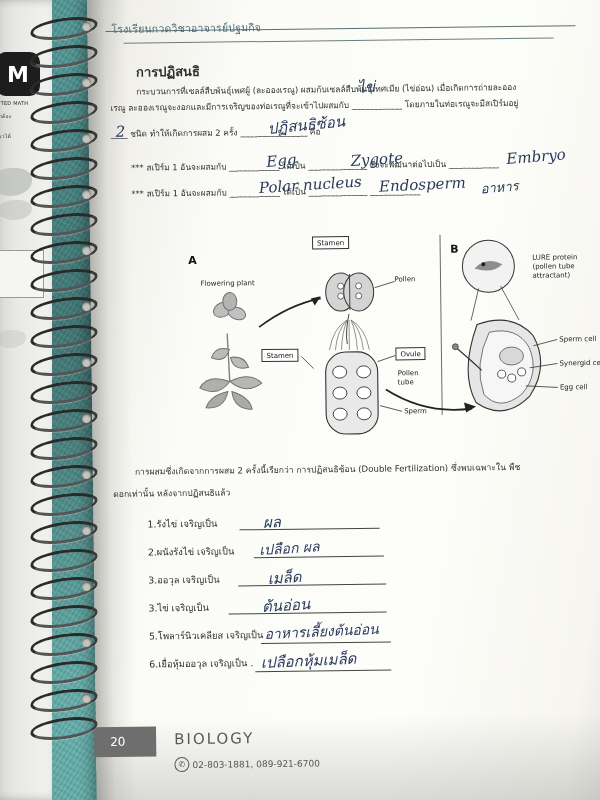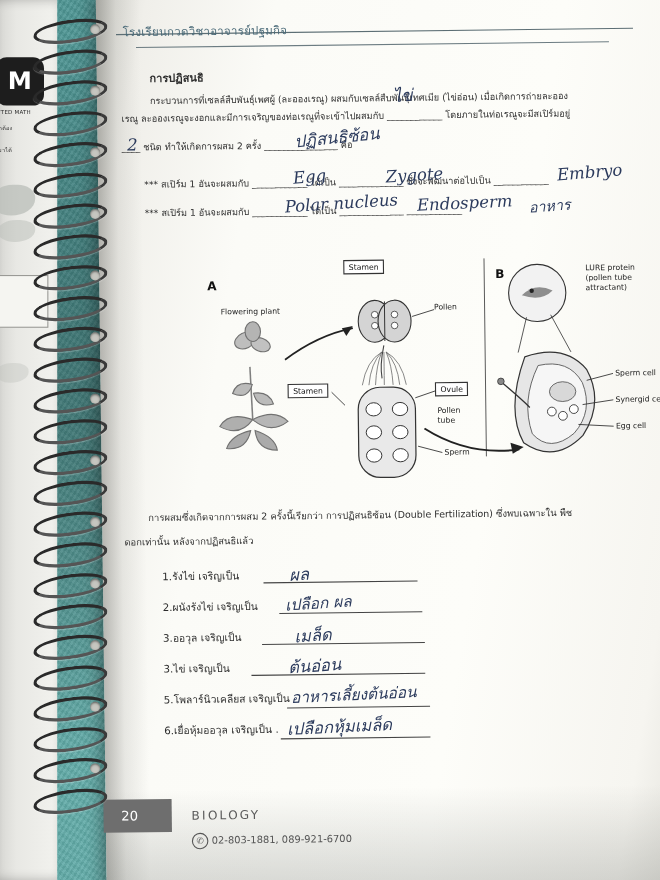--- a/index.html
+++ b/index.html
@@ -136,21 +136,21 @@
   }
   
   .p {
     position: absolute;
     font-family: "DejaVu Sans", sans-serif;
     color: #2e2e2e;
     font-size: 9.2px;
     line-height: 15px;
     white-space: nowrap;
   }
-  .p.b { font-weight: bold; font-size: 10px; }
+  .p.b { font-weight: bold; font-size: 13px; }
   .blank {
     position: absolute;
     border-bottom: 1px solid #444;
     height: 0;
   }
   
   .hw {
     position: absolute;
     font-family: "DejaVu Serif", serif;
     color: #2b3a5c;
@@ -175,21 +175,21 @@
   .pagenum {
     position: absolute;
     left: 14px; bottom: 60px;
     color: #fff;
     font-size: 12px;
     font-family: "DejaVu Sans", sans-serif;
   }
   .footer-label {
     position: absolute;
     left: 78px; bottom: 60px;
-    font-size: 11px;
+    font-size: 15px;
     letter-spacing: 2px;
     color: #5a5a5a;
   }
   .footer-phone {
     position: absolute;
     left: 96px; bottom: 38px;
     font-size: 9px;
     color: #555;
   }
   .footer-phone-icon {
@@ -372,21 +372,21 @@
       <div class="fig-big" style="left:262px; top:14px;">B</div>
 
       <div class="fig-label" style="left:12px; top:48px;">Flowering plant</div>
       <div class="fig-box" style="left:124px; top:6px;">Stamen</div>
       <div class="fig-label" style="left:206px; top:46px;">Pollen</div>
       <div class="fig-box" style="left:72px; top:118px;">Stamen</div>
       <div class="fig-box" style="left:206px; top:118px;">Ovule</div>
       <div class="fig-label" style="left:208px; top:140px; white-space:normal; width:34px; line-height:9px;">Pollen tube</div>
       <div class="fig-label" style="left:214px; top:178px;">Sperm</div>
 
-      <div class="fig-label" style="left:344px; top:12px; white-space:normal; width:56px; line-height:9px;">LURE protein (pollen tube attractant)</div>
+      <div class="fig-label" style="left:344px; top:26px; white-space:normal; width:56px; line-height:9px;">LURE protein (pollen tube attractant)</div>
       <div class="fig-label" style="left:370px; top:108px;">Sperm cell</div>
       <div class="fig-label" style="left:370px; top:132px;">Synergid cell</div>
       <div class="fig-label" style="left:370px; top:156px;">Egg cell</div>
     </div>
 
     <div class="p" style="left:42px; top:468px; font-size:8.6px;">การผสมซึ่งเกิดจากการผสม 2 ครั้งนี้เรียกว่า การปฏิสนธิซ้อน (Double Fertilization) ซึ่งพบเฉพาะใน พืช</div>
     <div class="p" style="left:20px; top:490px; font-size:8.6px;">ดอกเท่านั้น หลังจากปฏิสนธิแล้ว</div>
 
     <div class="lnum" style="left:54px; top:520px;">1.รังไข่ เจริญเป็น</div>
     <div class="blank" style="left:146px; top:534px; width:140px;"></div>

